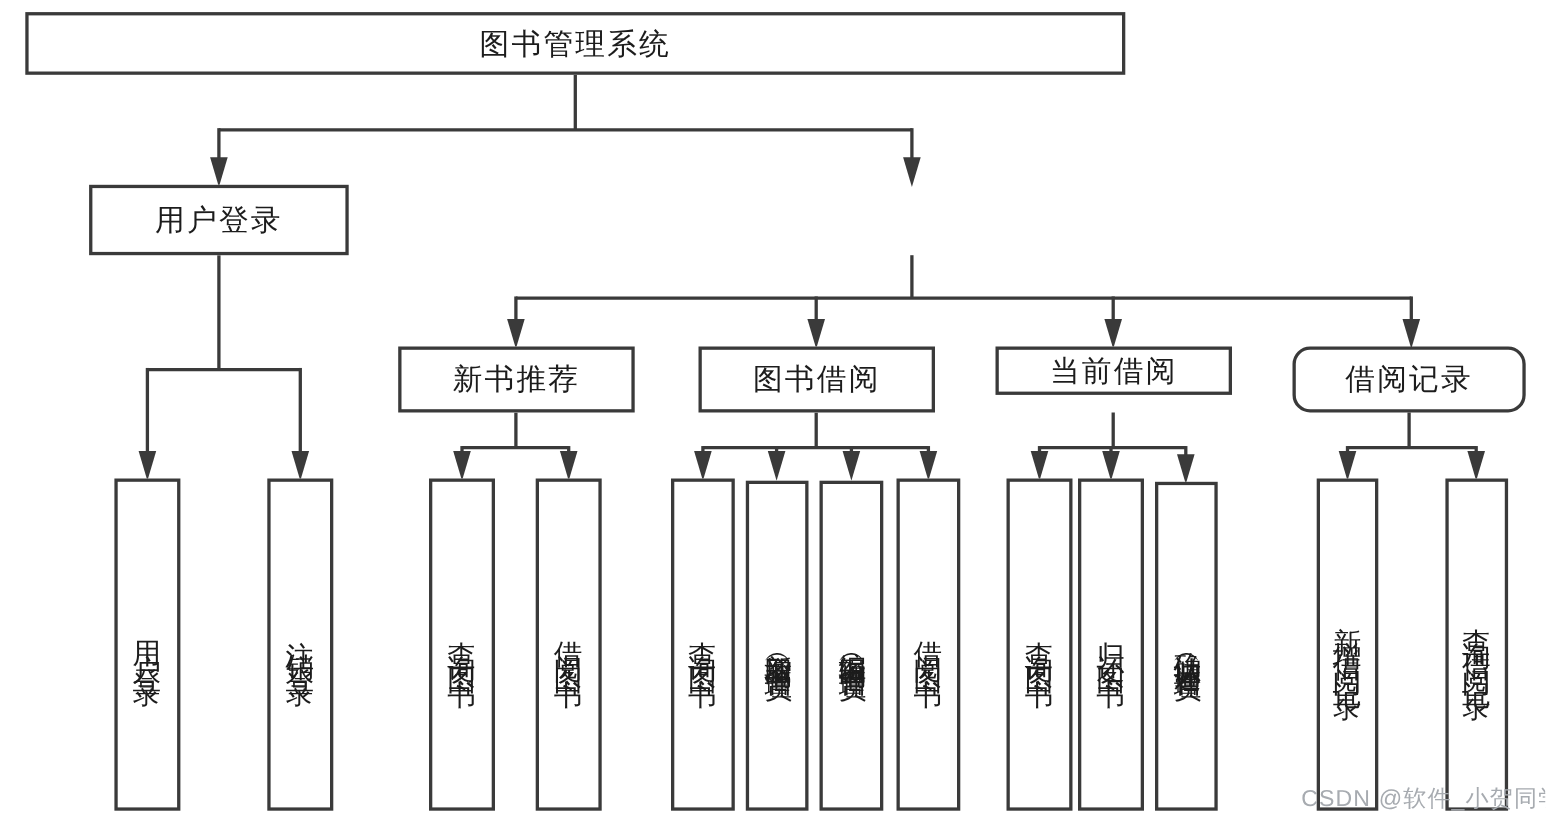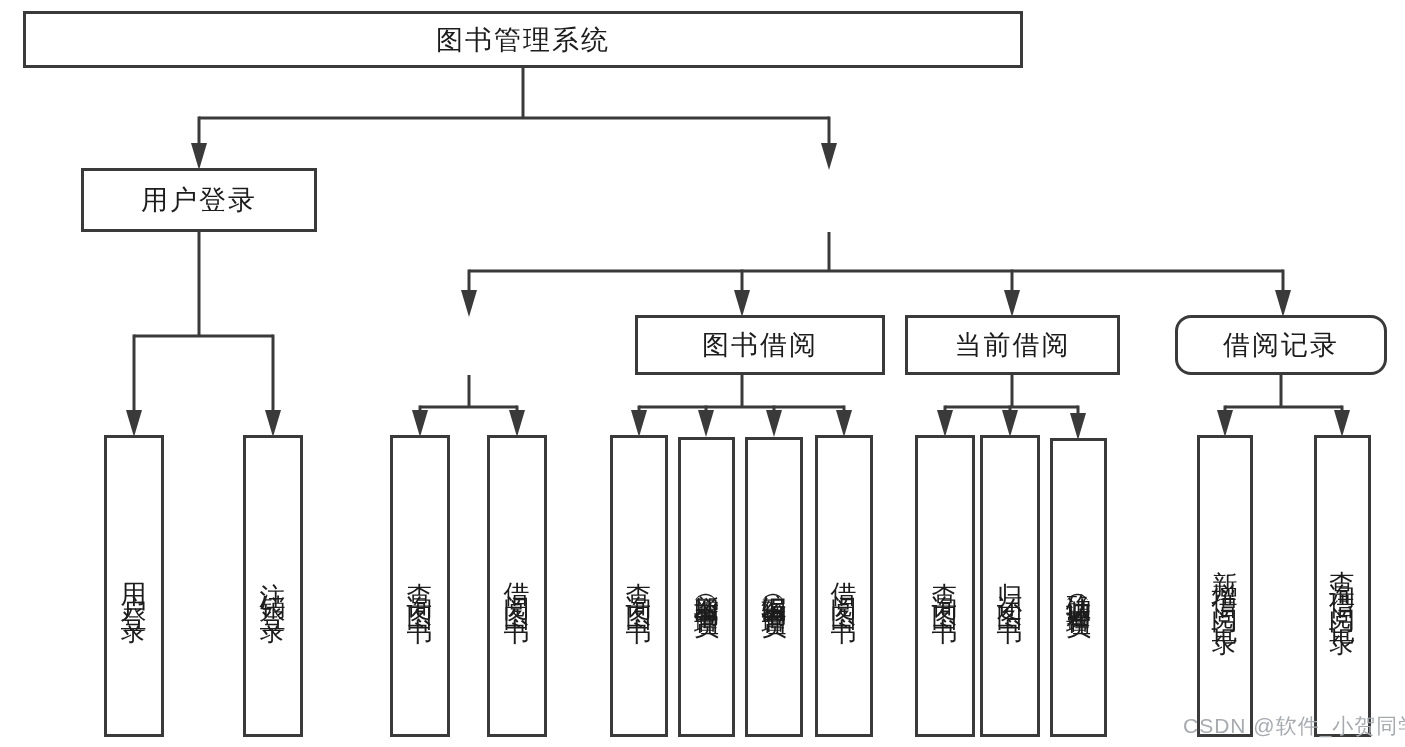--- a/index.html
+++ b/index.html
@@ -117,24 +117,27 @@
   </svg>
 
   <div class="box" style="left:23px; top:11px; width:1000px; height:57px;">
     <span class="h-label">图书管理系统</span>
   </div>
 
   <div class="box" style="left:81px; top:168px; width:236px; height:64px;">
     <span class="h-label">用户登录</span>
   </div>
 
-  <div class="box" style="left:635px; top:315px; width:250px; height:60px;">
+  <div class="box" style="left:362px; top:315px; width:215px; height:60px;">
+    <span class="h-label">新书推荐</span>
+  </div>
+  <div class="box" style="left:635px; top:315px; width:215px; height:60px;">
     <span class="h-label">图书借阅</span>
   </div>
-  <div class="box" style="left:905px; top:315px; width:215px; height:60px;">
+  <div class="box" style="left:905px; top:315px; width:215px; height:44px;">
     <span class="h-label">当前借阅</span>
   </div>
   <div class="box" style="left:1175px; top:315px; width:212px; height:60px;border-radius:16px;">
     <span class="h-label">借阅记录</span>
   </div>
 
   <div class="box" style="left:104px; top:435px; width:60px; height:302px;">
     <span class="v-label">用户登录</span>
   </div>
   <div class="box" style="left:243px; top:435px; width:60px; height:302px;">

